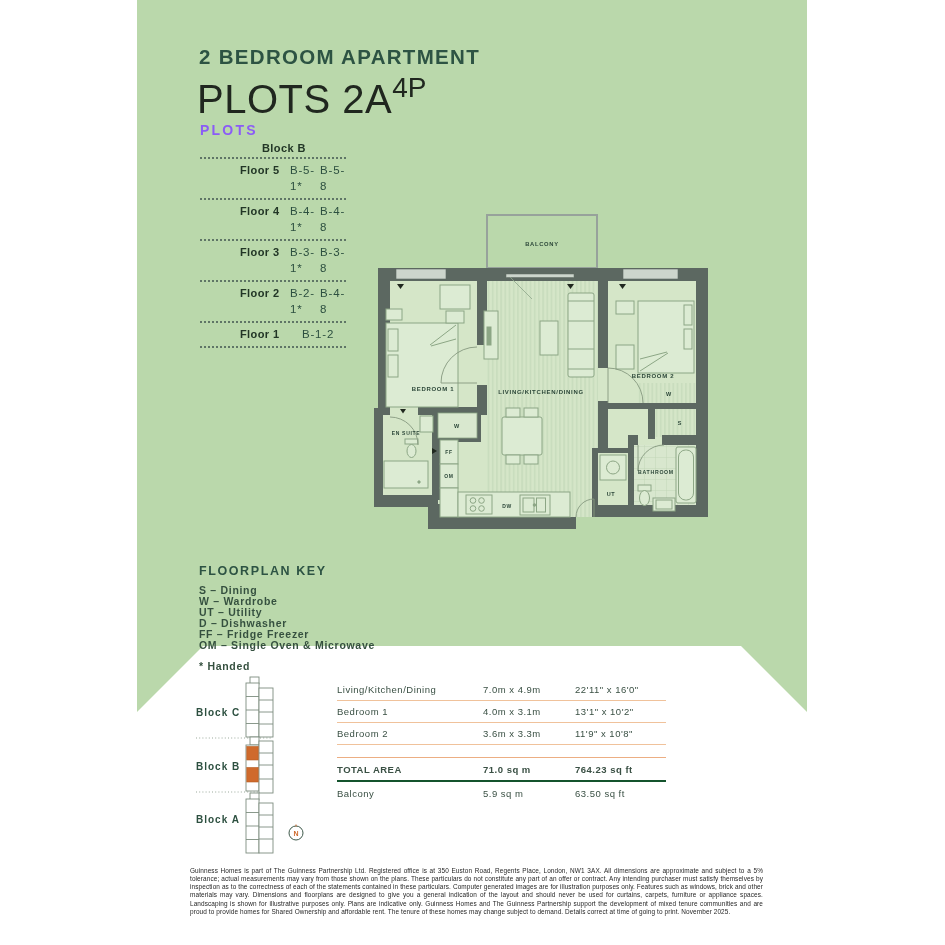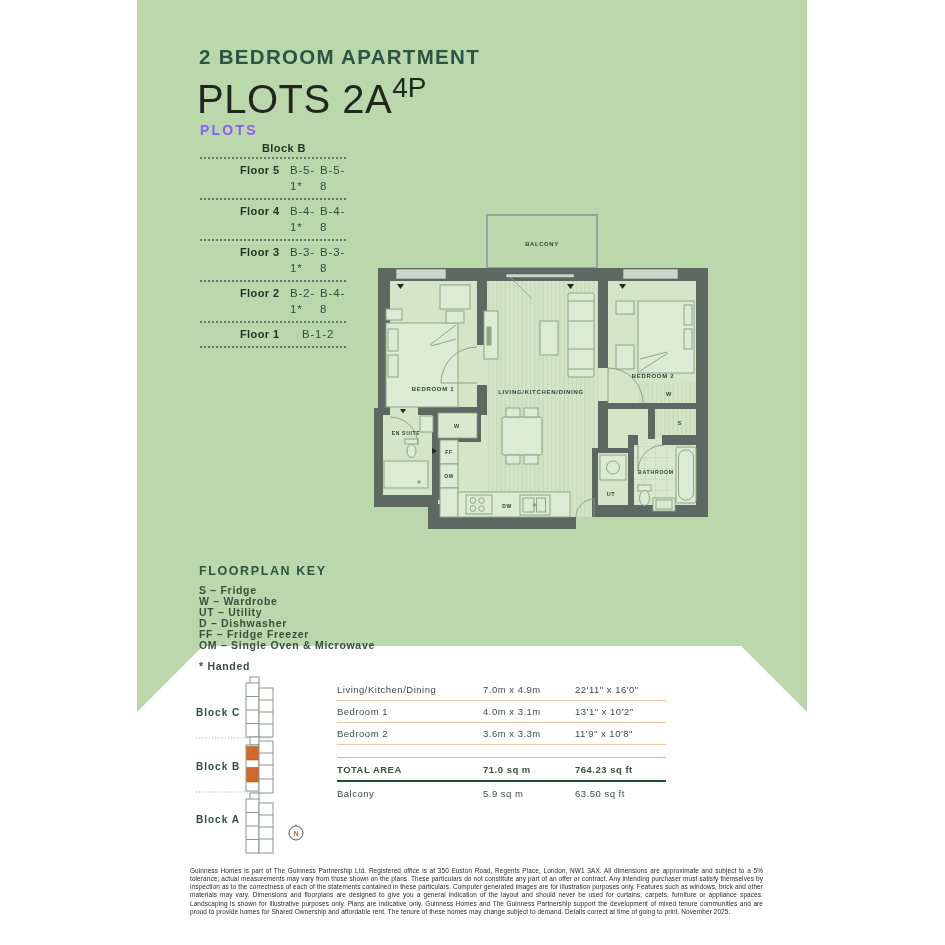--- a/index.html
+++ b/index.html
@@ -227,21 +227,21 @@
       <text x="310" y="220" font-size="5.5">S</text>
       <text x="79" y="249" font-size="5">FF</text>
       <text x="79" y="273" font-size="5">OM</text>
       <text x="137" y="303" font-size="5">DW</text>
       <text x="241" y="291" font-size="5.5">UT</text>
     </g>
   </svg>
 
   <div class="abs key">
     <div class="key-h">FLOORPLAN KEY</div>
-    <div class="key-item">S – Fridge</div>
+    <div class="key-item">S – Dining</div>
     <div class="key-item">W – Wardrobe</div>
     <div class="key-item">UT – Utility</div>
     <div class="key-item">D – Dishwasher</div>
     <div class="key-item">FF – Fridge Freezer</div>
     <div class="key-item">OM – Single Oven &amp; Microwave</div>
     <div class="key-note">* Handed</div>
   </div>
 
   <svg class="abs" style="left:190px;top:675px;" width="130" height="185" viewBox="0 0 130 185">
     <g stroke="#9aa99b" stroke-width="1" stroke-dasharray="1,2.2">

